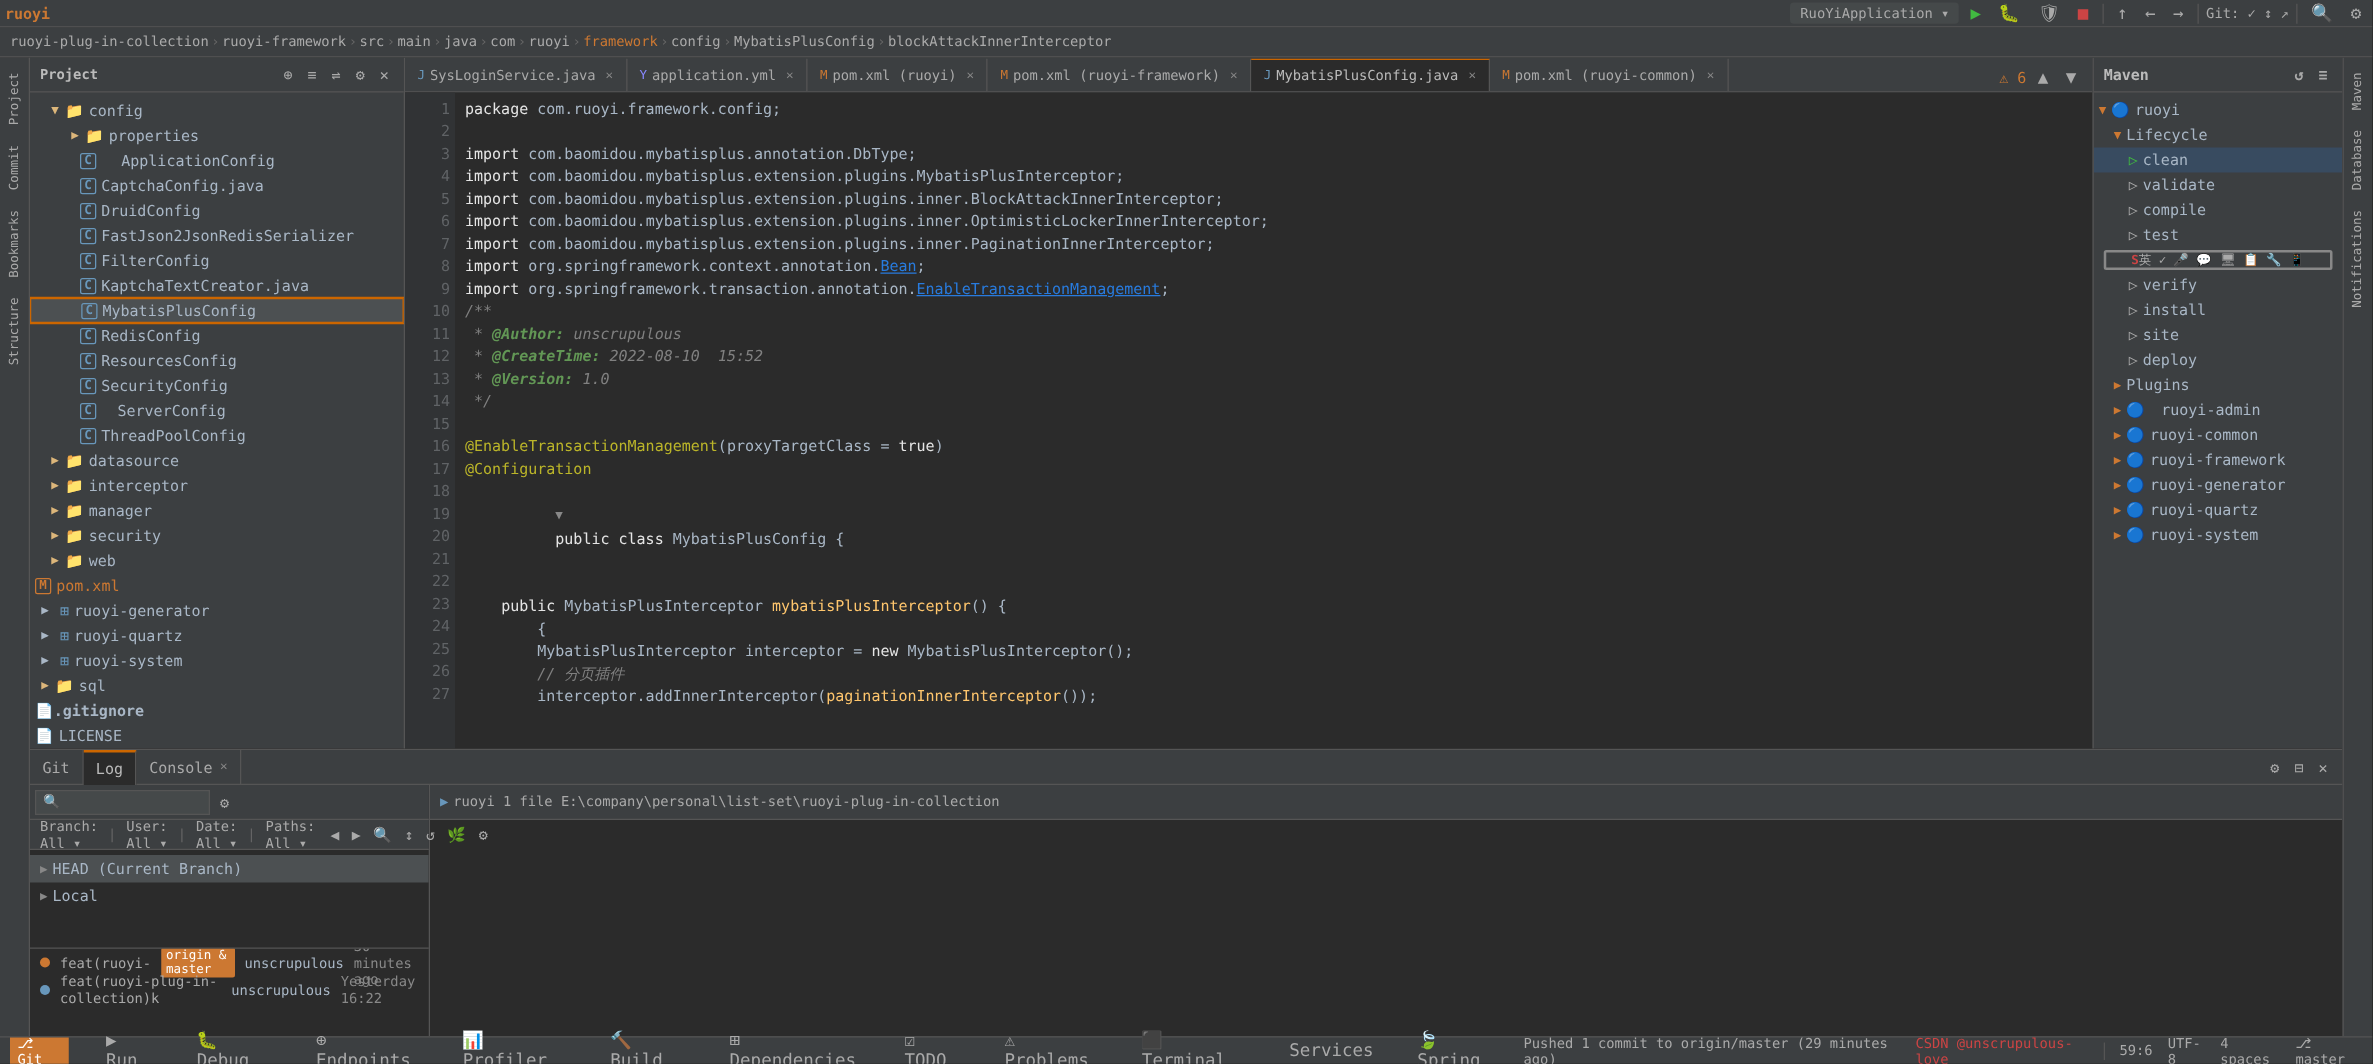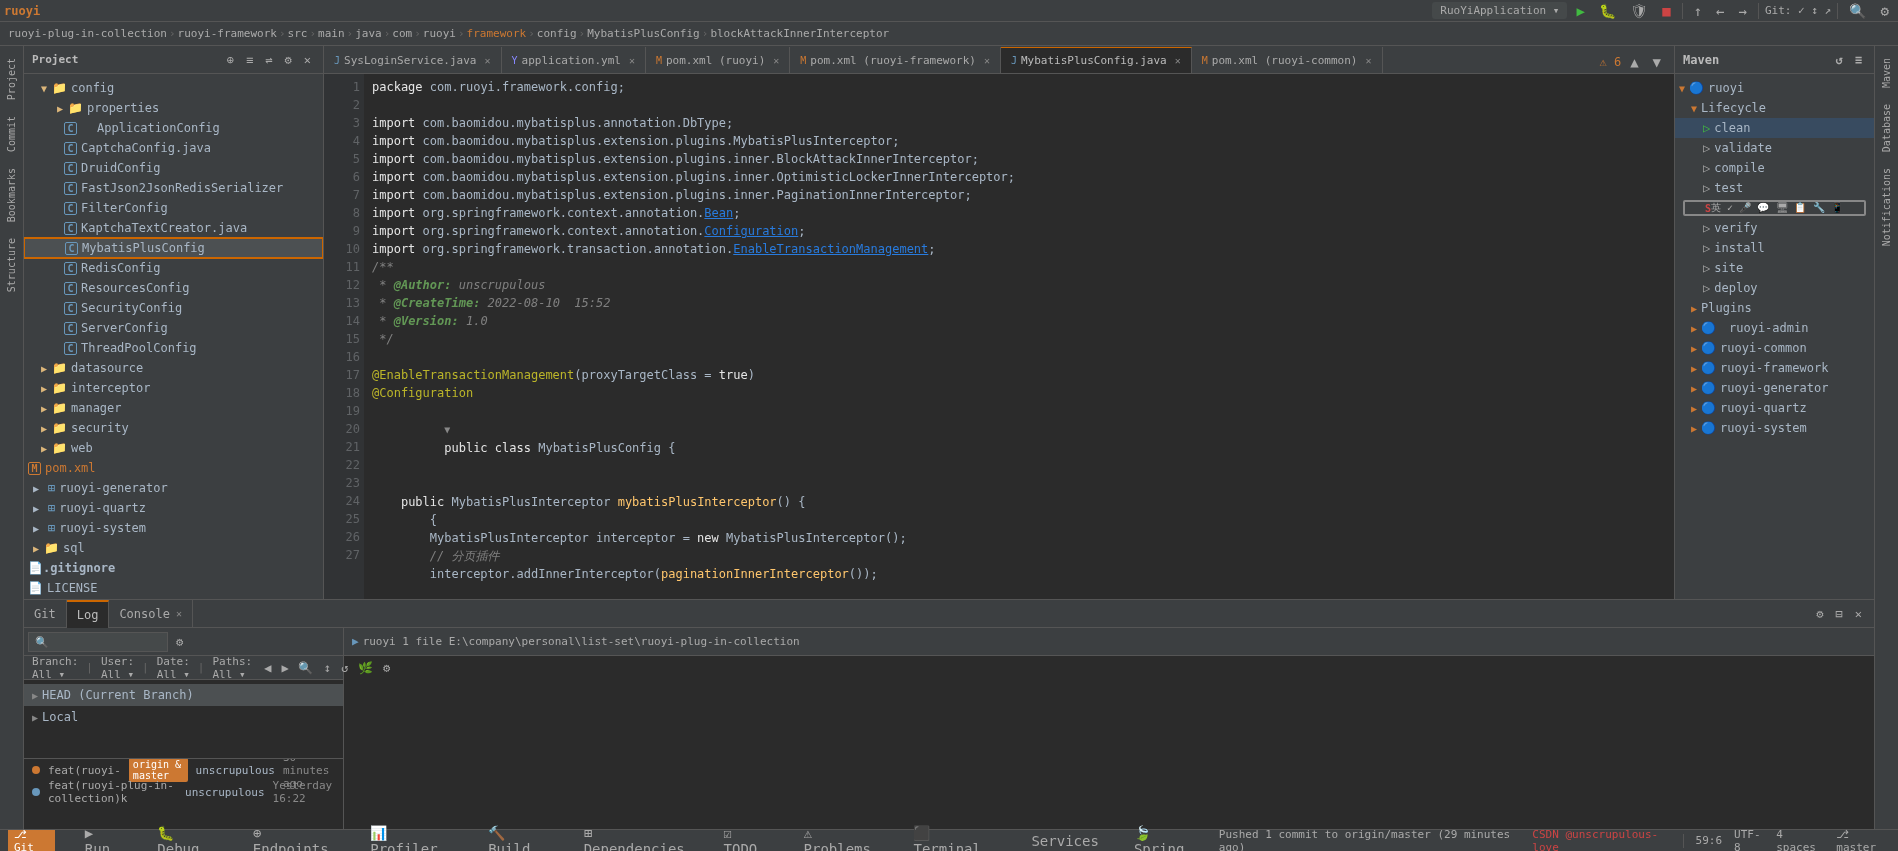--- a/index.html
+++ b/index.html
@@ -232,21 +232,21 @@
       <div class="tree-item" style="padding-left:40px;">
         <span class="file-icon-c">C</span>
         <span style="margin-left:4px;">ResourcesConfig</span>
       </div>
       <div class="tree-item" style="padding-left:40px;">
         <span class="file-icon-c">C</span>
         <span style="margin-left:4px;">SecurityConfig</span>
       </div>
       <div class="tree-item" style="padding-left:40px;">
         <span class="file-icon-c">C</span>
-        <span style="margin-left:4px;">ServerConfig</span>
+        <span style="margin-left:17px;">ServerConfig</span>
       </div>
       <div class="tree-item" style="padding-left:40px;">
         <span class="file-icon-c">C</span>
         <span style="margin-left:4px;">ThreadPoolConfig</span>
       </div>
       <div class="tree-item" style="padding-left:12px;">
         <span class="tree-icon folder-icon">▶</span>
         <span class="folder-icon">📁</span>
         <span style="margin-left:4px;">datasource</span>
       </div>
@@ -382,21 +382,20 @@
       </div>
       <div id="code-content">
         <div class="code-line"><span class="kw">package</span> com.ruoyi.framework.config;</div>
         <div class="code-line"> </div>
         <div class="code-line"><span class="kw">import</span> com.baomidou.mybatisplus.annotation.DbType;</div>
         <div class="code-line"><span class="kw">import</span> com.baomidou.mybatisplus.extension.plugins.MybatisPlusInterceptor;</div>
         <div class="code-line"><span class="kw">import</span> com.baomidou.mybatisplus.extension.plugins.inner.BlockAttackInnerInterceptor;</div>
         <div class="code-line"><span class="kw">import</span> com.baomidou.mybatisplus.extension.plugins.inner.OptimisticLockerInnerInterceptor;</div>
         <div class="code-line"><span class="kw">import</span> com.baomidou.mybatisplus.extension.plugins.inner.PaginationInnerInterceptor;</div>
         <div class="code-line"><span class="kw">import</span> org.springframework.context.annotation.<span class="hi">Bean</span>;</div>
-        <div class="code-line"><span class="kw">import</span> org.springframework.context.annotation.<span class="hi">Configuration</span>;</div>
         <div class="code-line"><span class="kw">import</span> org.springframework.transaction.annotation.<span class="hi">EnableTransactionManagement</span>;</div>
         <div class="code-line"><span class="cmt">/**</span></div>
         <div class="code-line"><span class="cmt"> * <span class="cmt-tag">@Author:</span> unscrupulous</span></div>
         <div class="code-line"><span class="cmt"> * <span class="cmt-tag">@CreateTime:</span> 2022-08-10  15:52</span></div>
         <div class="code-line"><span class="cmt"> * <span class="cmt-tag">@Version:</span> 1.0</span></div>
         <div class="code-line"><span class="cmt"> */</span></div>
         <div class="code-line"> </div>
         <div class="code-line"><span class="ann">@EnableTransactionManagement</span>(proxyTargetClass = <span class="kw">true</span>)</div>
         <div class="code-line"><span class="ann">@Configuration</span></div>
         <div class="code-line">

